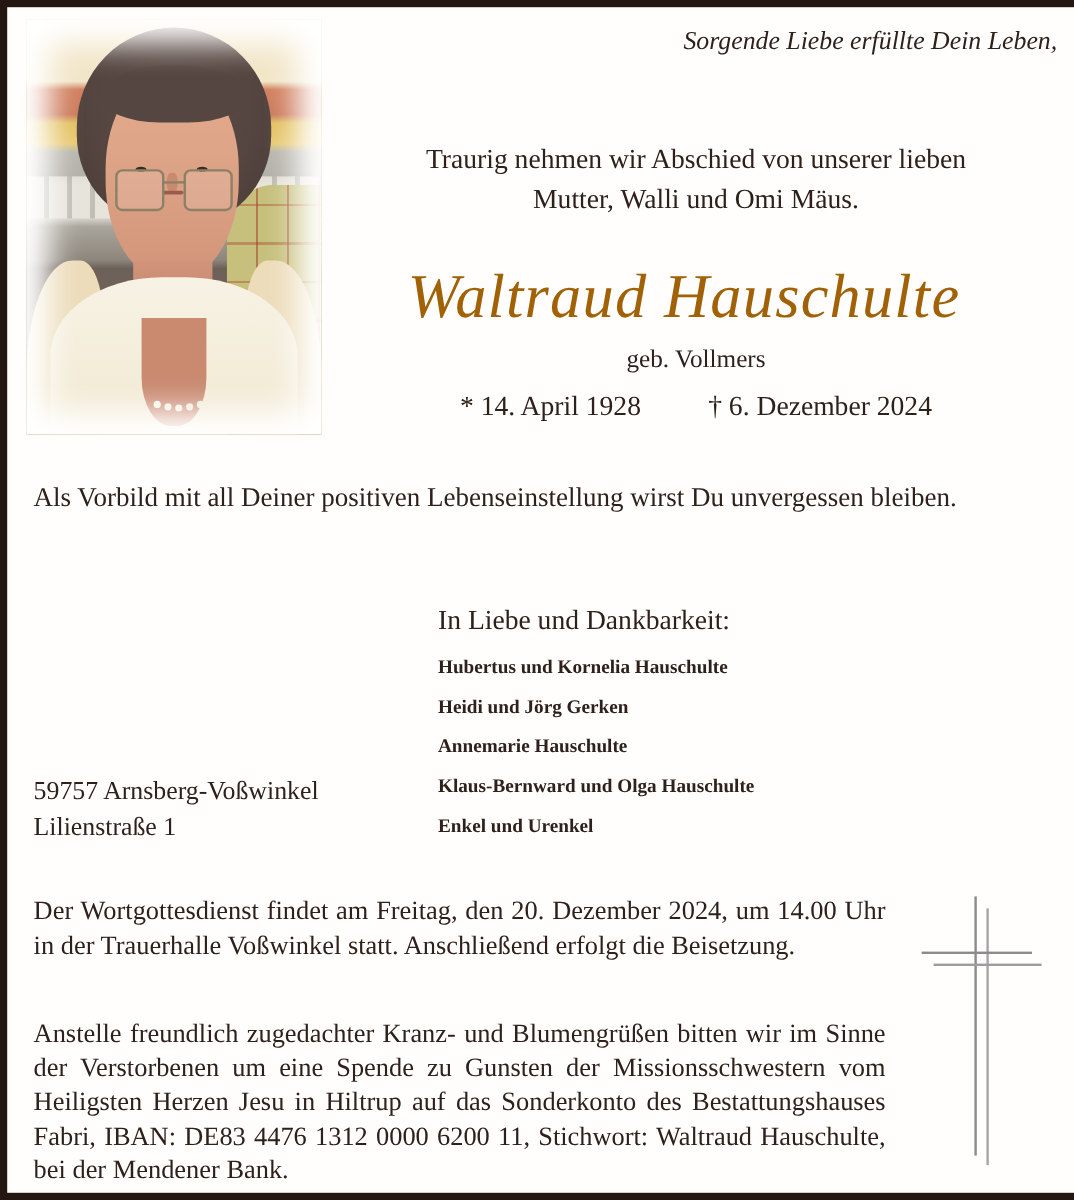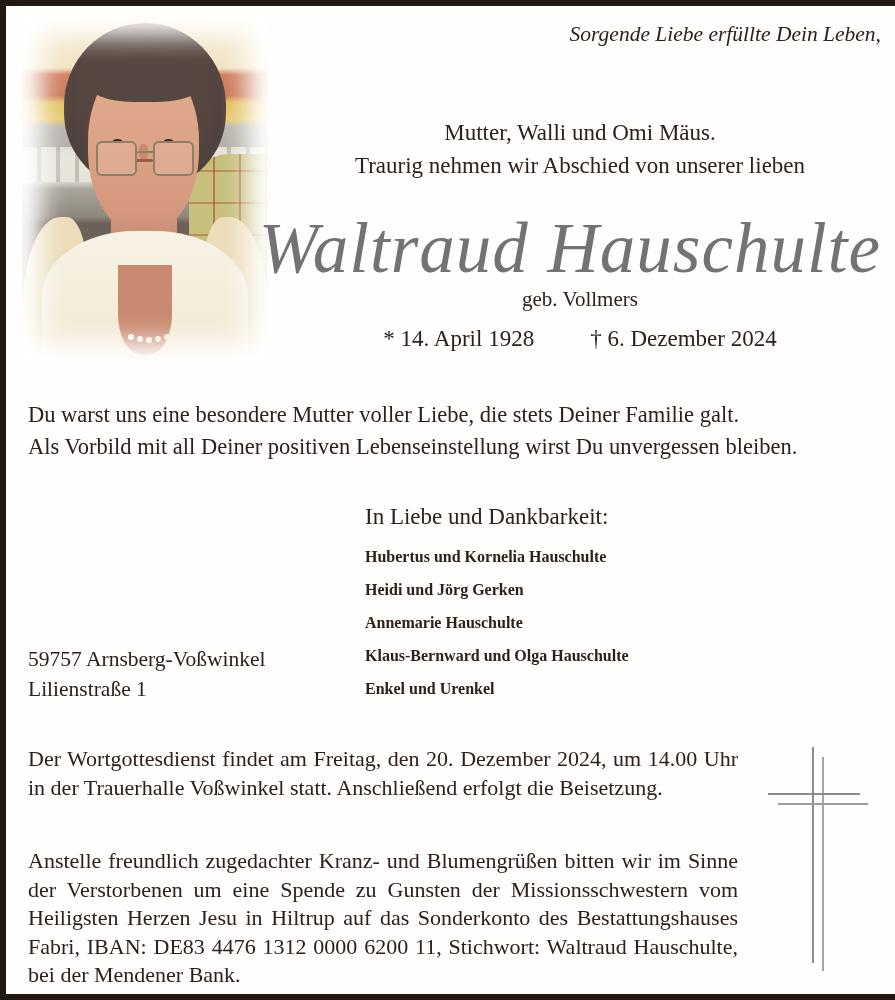--- a/index.html
+++ b/index.html
@@ -60,21 +60,21 @@
   .ph-pearl{position:absolute;left:43%;top:92%;width:6px;height:6px;border-radius:50%;background:#f8f4ea;
     box-shadow:9px 2px 0 #f4efe3,18px 3px 0 #f4efe3,27px 2px 0 #f0eadb,36px 0 0 #f0eadb;}
   .ph-fade{position:absolute;inset:0;box-shadow:inset 0 0 26px 20px #ffffff;pointer-events:none;}
 
   
   .quote{position:absolute;right:34px;top:20px;text-align:right;
     font-style:italic;font-size:21.5px;line-height:29px;}
   .announce{position:absolute;left:270px;top:116px;width:620px;text-align:center;
     font-size:23px;line-height:33px;}
   .name{position:absolute;left:250px;top:218px;width:640px;text-align:center;
-    font-style:italic;font-size:71px;line-height:60px;letter-spacing:1px;color:#737373;}
+    font-style:italic;font-size:52px;line-height:60px;letter-spacing:1px;color:#a16207;}
   .maiden{position:absolute;left:270px;top:287px;width:620px;text-align:center;font-size:21px;}
   .dates{position:absolute;left:270px;top:326px;width:620px;display:flex;justify-content:center;gap:56px;font-size:23px;}
   .tribute{position:absolute;left:28px;top:399px;width:845px;font-size:22.5px;line-height:32px;}
   .farewell{position:absolute;left:365px;top:504px;font-size:23px;}
   .mourners{position:absolute;left:365px;top:540px;font-size:16px;line-height:33px;font-weight:bold;}
   .address{position:absolute;left:28px;top:644px;font-size:21.5px;line-height:30px;}
   .para{position:absolute;left:28px;width:710px;font-size:22px;line-height:28.5px;text-align:justify;}
   .para.service{top:745px;}
   .para.donation{top:847px;}
 
@@ -115,33 +115,32 @@
     <div class="ph-vneck"></div>
     <div class="ph-pearl"></div>
     <div class="ph-fade"></div>
   </div>
 
   <div class="quote">
     <div>Sorgende Liebe erfüllte Dein Leben,</div>
   </div>
 
   <div class="announce">
+    <div>Traurig nehmen wir Abschied von unserer lieben</div>
     <div>Mutter, Walli und Omi Mäus.</div>
-    <div>Traurig nehmen wir Abschied von unserer lieben</div>
   </div>
 
   <div class="name">Waltraud Hauschulte</div>
   <div class="maiden">geb. Vollmers</div>
   <div class="dates">
     <span>* 14. April 1928</span>
     <span>† 6. Dezember 2024</span>
   </div>
 
   <div class="tribute">
-    <div>Du warst uns eine besondere Mutter voller Liebe, die stets Deiner Familie galt.</div>
     <div>Als Vorbild mit all Deiner positiven Lebenseinstellung wirst Du unvergessen bleiben.</div>
   </div>
 
   <div class="farewell">In Liebe und Dankbarkeit:</div>
   <div class="mourners">
     <div>Hubertus und Kornelia Hauschulte</div>
     <div>Heidi und Jörg Gerken</div>
     <div>Annemarie Hauschulte</div>
     <div>Klaus-Bernward und Olga Hauschulte</div>
     <div>Enkel und Urenkel</div>

